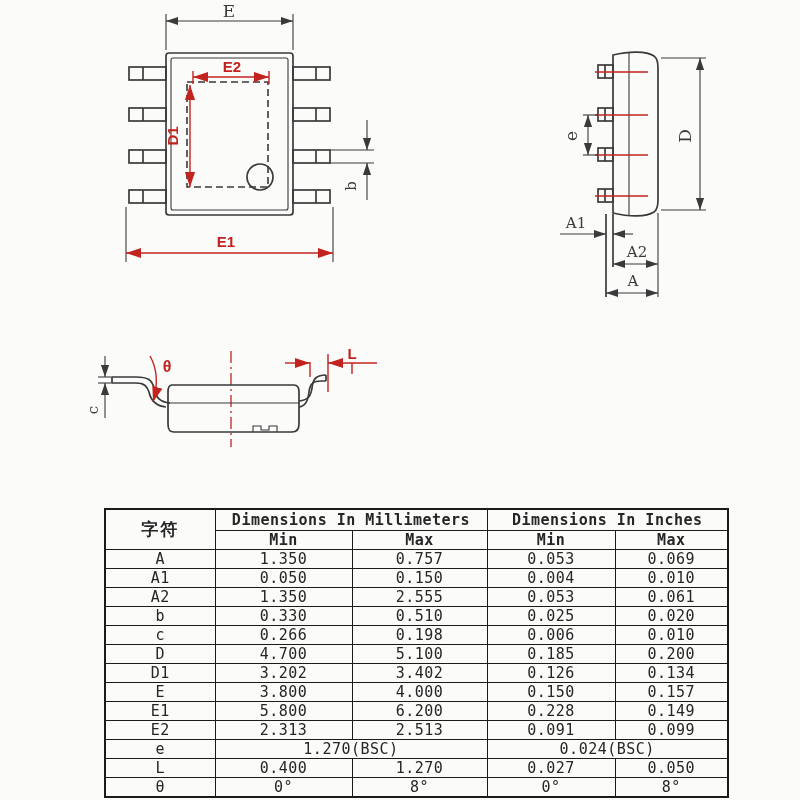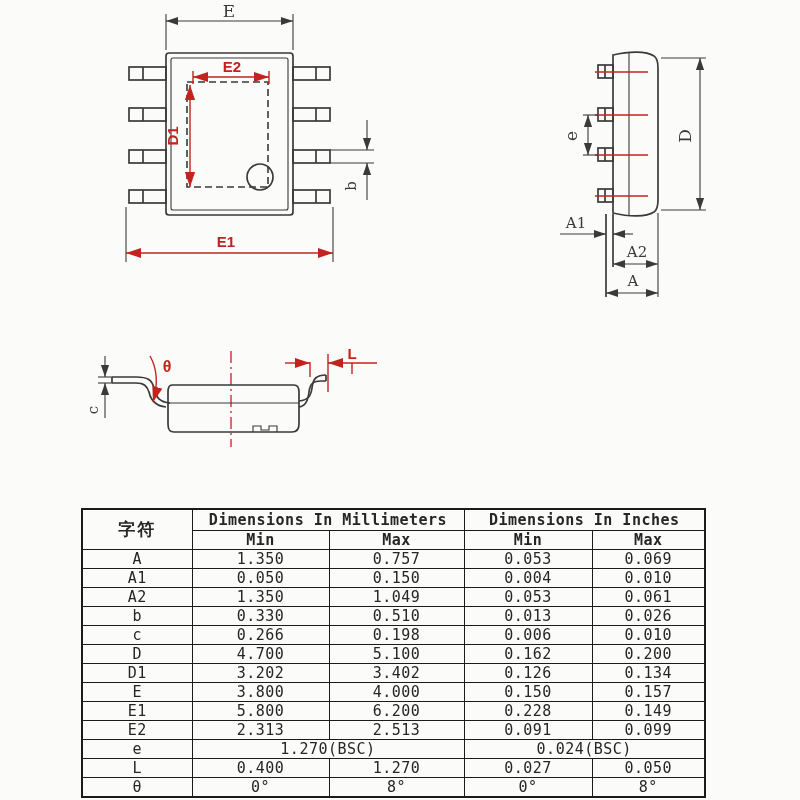--- a/index.html
+++ b/index.html
@@ -9,21 +9,21 @@
   
   .ln{stroke:var(--line,#3a3a3a);stroke-width:1.7;fill:none;}
   .tn{stroke:var(--line,#3a3a3a);stroke-width:1.1;fill:none;}
   .dsh{stroke:var(--line,#3a3a3a);stroke-width:1.6;fill:none;stroke-dasharray:7 4;}
   .rd{stroke:var(--red,#c3231f);stroke-width:1.4;fill:none;}
   .rdc{stroke:var(--red,#c3231f);stroke-width:1.3;fill:none;stroke-dasharray:12 4 2 4;}
   .slbl{font-family:"DejaVu Serif","Liberation Serif",serif;fill:var(--line,#3a3a3a);font-size:17px;}
   .slbl2{font-family:"DejaVu Serif","Liberation Serif",serif;fill:var(--line,#3a3a3a);font-size:15px;}
   .rlbl{font-family:"Liberation Sans","DejaVu Sans",sans-serif;font-weight:bold;fill:var(--red,#c3231f);font-size:15px;}
   
-  .dim-table{position:absolute;left:81px;top:508px;width:623px;border-collapse:collapse;
+  .dim-table{position:absolute;left:104px;top:508px;width:623px;border-collapse:collapse;
              table-layout:fixed;color:var(--text,#262626);}
   .dim-table td{border:1.7px solid var(--table_border,#1b1b1b);text-align:center;
                 padding:0;height:17px;font-size:15px;letter-spacing:.5px;white-space:nowrap;overflow:hidden;}
   .dim-table{border:2.5px solid var(--table_border,#1b1b1b);}
   .dim-table .hd{font-weight:bold;margin-left:40px;}
   .dim-table .cjk{font-size:17px;font-weight:bold;letter-spacing:2px;}
   .dim-table thead tr:first-child td{height:20px;}
 </style>
 </head>
 <body>
@@ -259,43 +259,43 @@
         <tr>
           <td>A1</td>
           <td>0.050</td>
           <td>0.150</td>
           <td>0.004</td>
           <td>0.010</td>
         </tr>
         <tr>
           <td>A2</td>
           <td>1.350</td>
-          <td>1.049</td>
+          <td>2.555</td>
           <td>0.053</td>
           <td>0.061</td>
         </tr>
         <tr>
           <td>b</td>
           <td>0.330</td>
           <td>0.510</td>
-          <td>0.013</td>
-          <td>0.026</td>
+          <td>0.025</td>
+          <td>0.020</td>
         </tr>
         <tr>
           <td>c</td>
           <td>0.266</td>
           <td>0.198</td>
           <td>0.006</td>
           <td>0.010</td>
         </tr>
         <tr>
           <td>D</td>
           <td>4.700</td>
           <td>5.100</td>
-          <td>0.162</td>
+          <td>0.185</td>
           <td>0.200</td>
         </tr>
         <tr>
           <td>D1</td>
           <td>3.202</td>
           <td>3.402</td>
           <td>0.126</td>
           <td>0.134</td>
         </tr>
         <tr>

